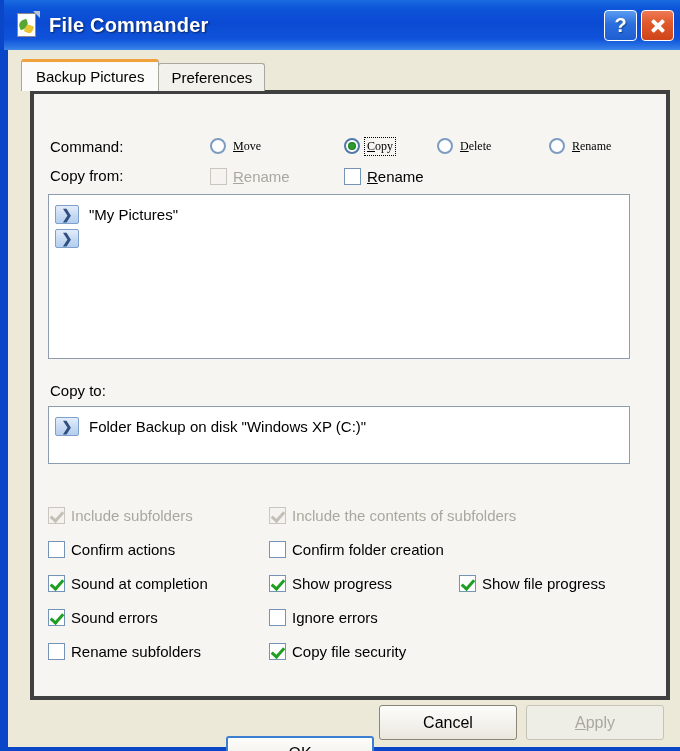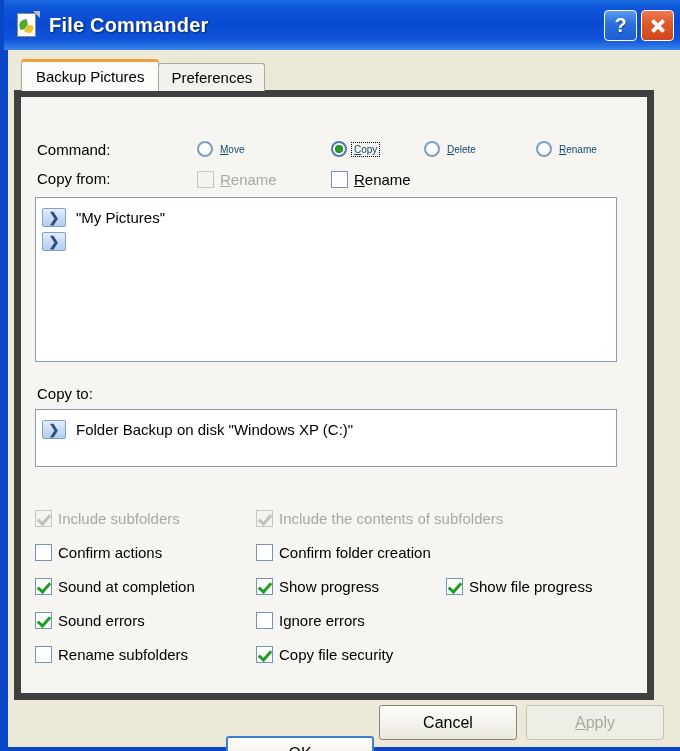--- a/index.html
+++ b/index.html
@@ -178,26 +178,26 @@
     border-right: 1px solid #a8a79e;
     z-index: 4;
     position: relative;
     margin-left: -1px;
     padding: 0 14px;
   }
 
   
   .tabpanel {
     position: absolute;
-    left: 6px; top: 40px;
+    left: 22px; top: 40px;
     width: 640px;
     height: 610px;
     box-sizing: border-box;
     background: #f6f5f1;
-    border: 7px solid #404040;
+    border: 4px solid #404040;
   }
 
   
   .label-static {
     position: absolute;
     font-size: 15px;
     color: #000000;
     white-space: nowrap;
   }
 
@@ -224,24 +224,25 @@
   .radio-item.checked .radio-dot::after {
     content: "";
     position: absolute;
     left: 3px; top: 3px;
     width: 6px; height: 6px;
     border-radius: 50%;
     background: #2e9b2e;
     box-shadow: 0 0 0 1px #1d7a1d;
   }
   .radio-label {
-    font-size: 10px;
-    color: #0c4a6e;
+    font-size: 12px;
+    color: #000000;
     white-space: nowrap;
     padding: 1px 2px;
+    font-family: Liberation Serif, serif;
   }
   .radio-item.focused .radio-label {
     outline: 1px dotted #000000;
     outline-offset: 0px;
   }
   .acc { text-decoration: underline; }
 
   
   .check-item {
     position: absolute;

